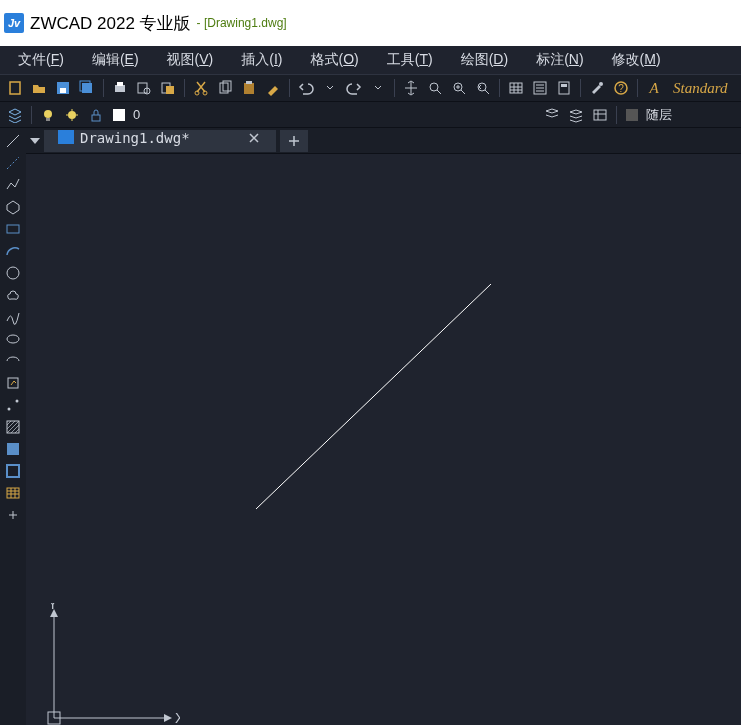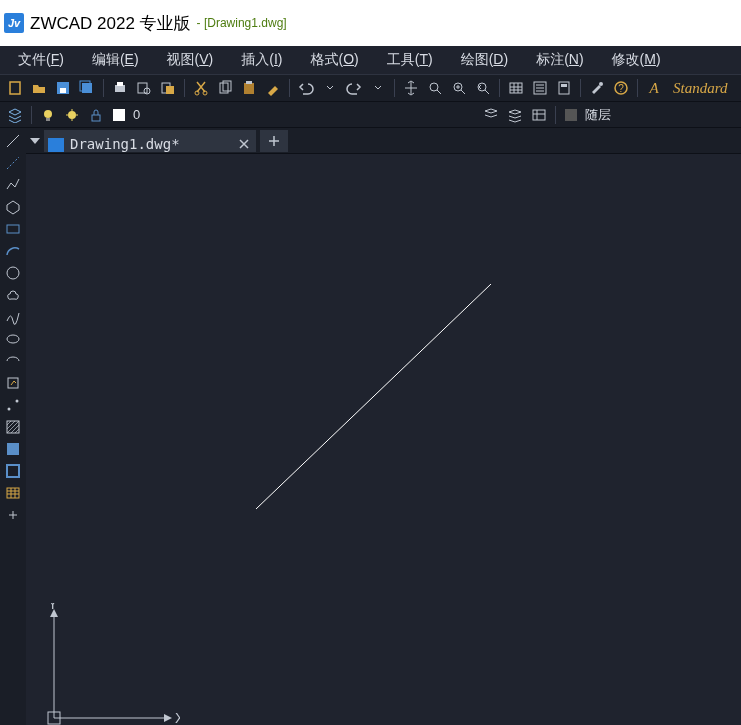--- a/index.html
+++ b/index.html
@@ -19,21 +19,21 @@
     .layer-swatch { width:12px; height:12px; background:#fff; margin:0 4px; }
     .layer-name { color:#d8dce4; font-size:13px; padding:0 6px 0 2px; }
     .layer-dd { width:310px; }
     .right-group { margin-left:auto; display:flex; align-items:center; gap:2px; }
     .main-area { display:flex; height:calc(100% - 112px); }
     .sidepanel { width:26px; background:#1a1e27; display:flex; flex-direction:column; padding-top:2px; }
     .sp-btn { width:24px; height:22px; display:flex; align-items:center; justify-content:center; cursor:pointer; color:#c0c6d0; margin:0 auto; }
     .canvas-wrap { flex:1; display:flex; flex-direction:column; }
     .tabstrip { height:26px; background:#1a1e27; display:flex; align-items:center; padding:0 4px; border-bottom:1px solid #0d1017; }
     .tri { width:0;height:0;border-left:5px solid transparent;border-right:5px solid transparent;border-top:6px solid #c0c6d0; margin-right:4px; cursor:pointer;}
-    .tab { height:22px; background:#2e3440; display:flex; align-items:flex-end; padding:0 4px; gap:6px; color:#d8dce4; }
+    .tab { height:22px; background:#2e3440; display:flex; align-items:flex-start; padding:0 14px; gap:6px; color:#d8dce4; }
     .tab-icon { width:16px; height:14px; background:#2a7fdb; }
     .tab-text { font-family:Consolas,monospace; font-size:14px; }
     .tab-close { width:16px; height:16px; display:flex; align-items:center; justify-content:center; cursor:pointer; color:#c0c6d0; margin-left:50px;}
     .tab-new { width:28px; height:22px; background:#26530f0; display:flex; align-items:center; justify-content:center; margin-left:4px; cursor:pointer; background:#2e3440;}
     .canvas { flex:1; background:#1f232e; position:relative; }
     .sketched-line { position:absolute; left:230px; top:130px; }
     .ucs { position:absolute; left:14px; bottom:8px; }
     svg { display:block; }
   </style>
 </head>
@@ -248,21 +248,21 @@
         </svg>
       </div>
     <div class="tb-btn">
         <svg width="16" height="16">
           <rect x="2" y="3" width="12" height="10" fill="none" stroke="#c0c6d0"></rect>
           <path d="M2 7h12M6 3v10" stroke="#c0c6d0"></path>
         </svg>
       </div>
     <div class="sep"></div>
     <div class="layer-swatch" style="background:#555"></div>
-    <span class="layer-name" style="margin-right:120px">随层</span>
+    <span class="layer-name" style="margin-right:59px">随层</span>
   </div>
 </div>
 
 <div class="main-area">
   <div class="sidepanel">
     <div class="sp-btn">
         <svg width="16" height="16">
           <path d="M2 14L14 2" stroke="#c0c6d0"></path>
         </svg>
       </div>

